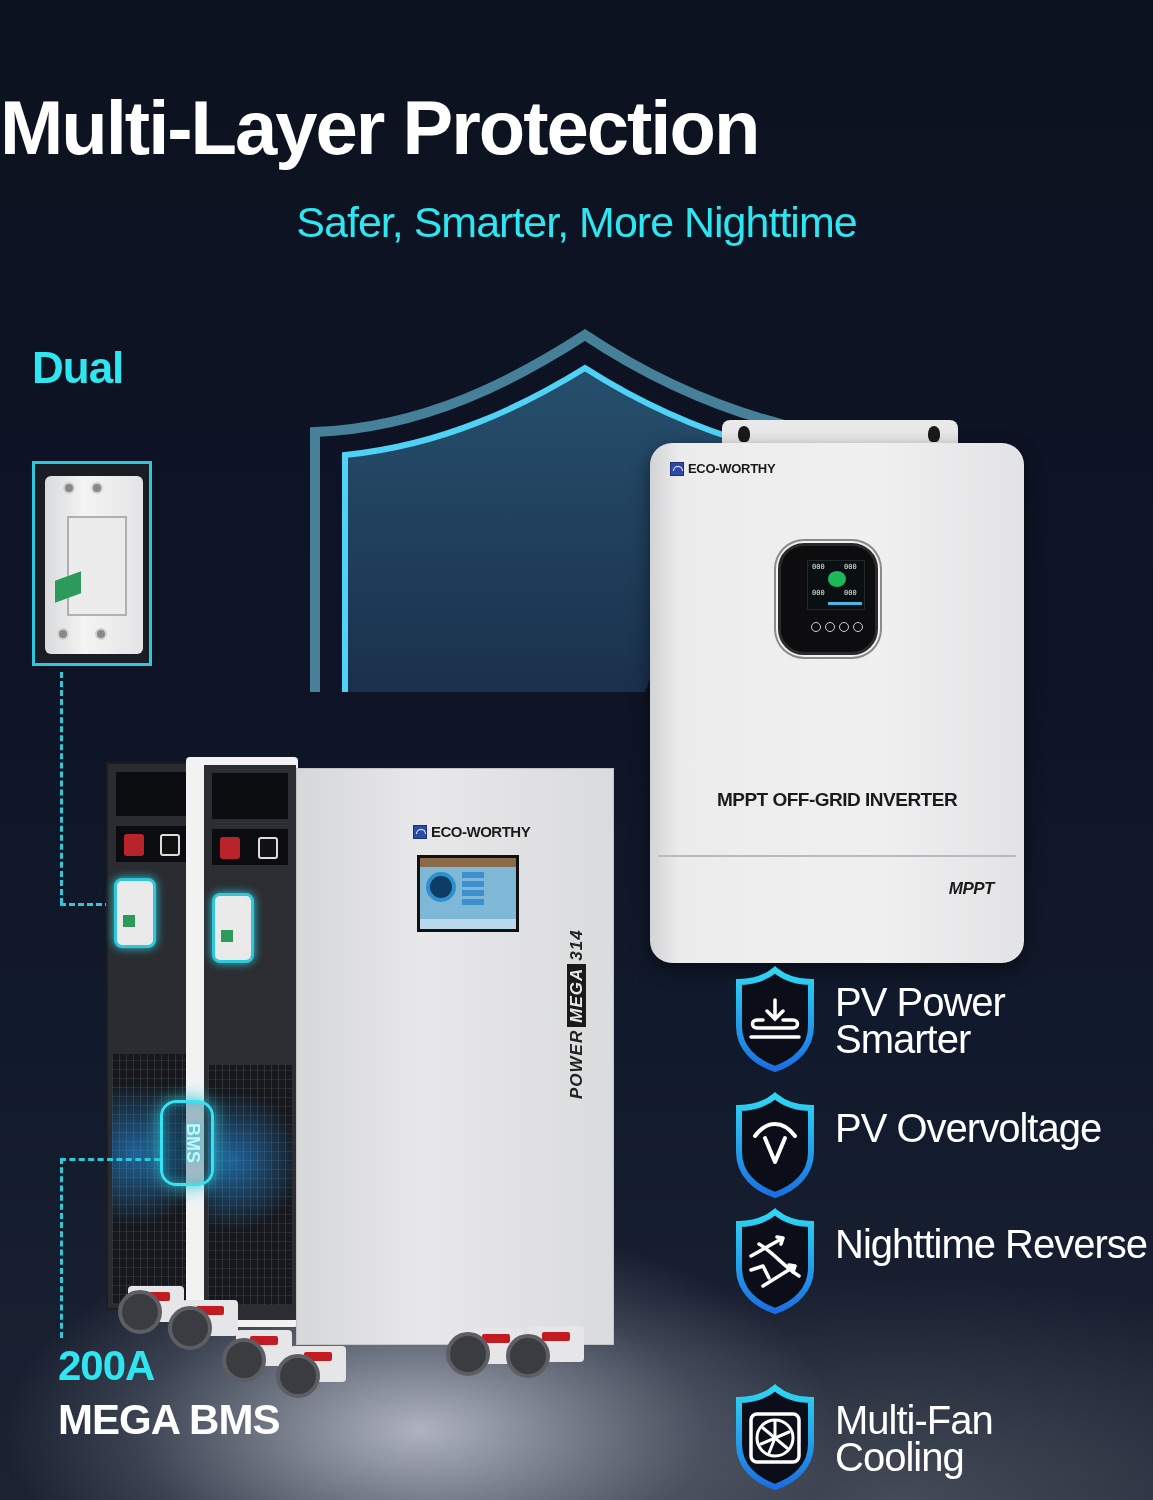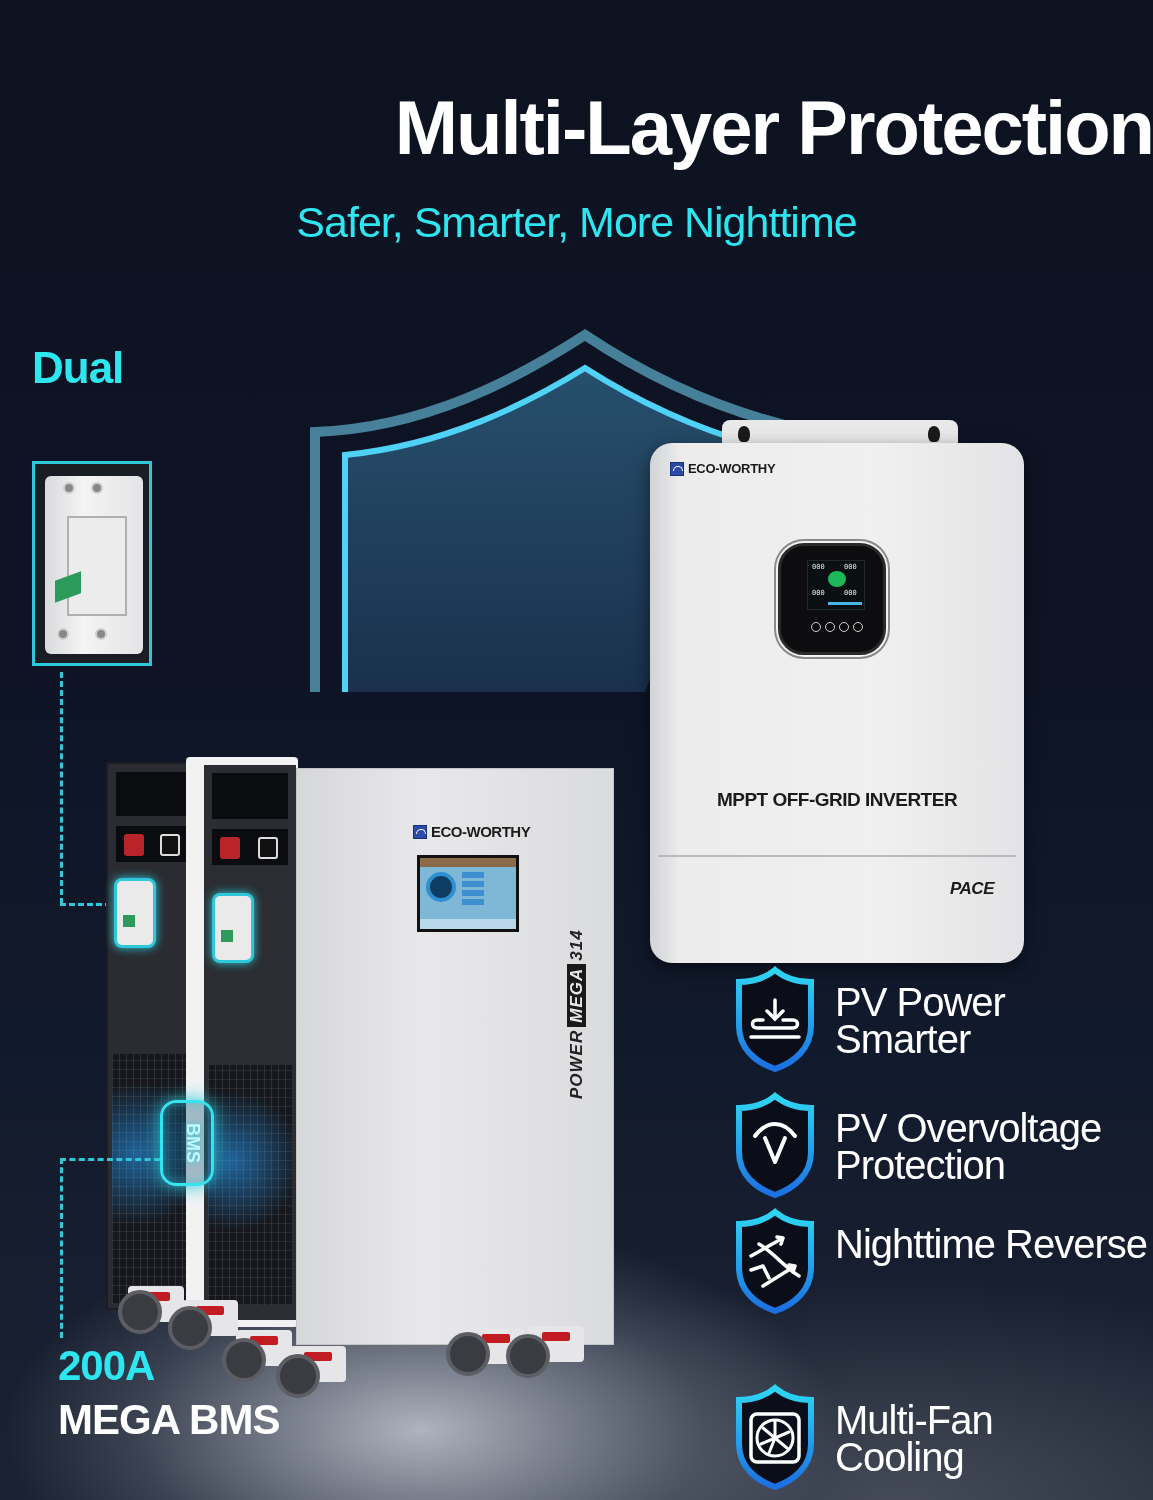--- a/index.html
+++ b/index.html
@@ -9,21 +9,21 @@
     font-family: "Liberation Sans", "DejaVu Sans", sans-serif;
     background:
       radial-gradient(ellipse 520px 260px at 420px 1430px, rgba(200,205,215,0.85), rgba(120,126,140,0.35) 55%, rgba(0,0,0,0) 80%),
       radial-gradient(ellipse 700px 300px at 900px 1500px, rgba(110,115,125,0.5), rgba(0,0,0,0) 75%),
       linear-gradient(180deg, #0d1220 0%, #0e1426 45%, #111a2c 70%, #1b2232 100%);
   }
   .abs { position: absolute; }
 
   
   .title {
-    left: 0; width: 1153px; top: 84px; text-align: right;
+    left: 0; width: 1153px; top: 84px; text-align: left;
     color: #ffffff; font-size: 76px; font-weight: 700; letter-spacing: -2px;
   }
   .subtitle {
     left: 0; width: 1153px; top: 198px; text-align: center;
     color: #2ee6f0; font-size: 43px; font-weight: 400; letter-spacing: -1px;
   }
 
   
   .breaker-label {
     left: 32px; top: 340px; color: #2ee6f0; font-size: 44px; font-weight: 700;
@@ -68,21 +68,21 @@
     left: 650px; top: 443px; width: 374px; height: 520px;
     background: linear-gradient(90deg, #d2d3d5 0%, #ececed 8%, #f0f0f1 60%, #e3e3e5 100%);
     border-radius: 22px;
     box-shadow: 0 6px 18px rgba(0,0,0,0.5);
   }
   .inv-logo { position: absolute; left: 20px; top: 18px; display: flex; align-items: center; gap: 4px; }
   .logo-sq { width: 14px; height: 14px; background: #2c4aa8; border: 1px solid #1a2f7a; position: relative; }
   .logo-sq::after { content: ""; position: absolute; left: 2px; top: 3px; width: 8px; height: 4px; border: 1px solid #fff; border-bottom: none; border-radius: 6px 6px 0 0; }
   .inv-logo-text { font-size: 13px; font-weight: 700; color: #1a1a1a; letter-spacing: -0.3px; }
   .inv-display {
-    position: absolute; left: 128px; top: 100px; width: 108px; height: 112px;
+    position: absolute; left: 128px; top: 100px; width: 100px; height: 112px;
     background: #0d0d0f; border-radius: 26px;
     border: 3px solid #2a2a2a; box-shadow: 0 0 0 2px #f2f2f2, 0 0 0 4px #8a8a8a;
   }
   .lcd {
     position: absolute; left: 26px; top: 14px; width: 58px; height: 50px;
     background: #0a0f12; border: 1px solid #1f2a2a;
   }
   .lcd-circle { position: absolute; left: 20px; top: 10px; width: 18px; height: 16px; border-radius: 50%; background: #1db85a; }
   .lcd-bar { position: absolute; height: 3px; background: #49b6e8; }
   .lcd-seg { position: absolute; font-family: "DejaVu Sans Mono", monospace; font-size: 7px; color: #e8e8e8; }
@@ -222,21 +222,21 @@
       <span class="lcd-seg" style="left:36px;top:28px">000</span>
       <div class="lcd-bar" style="left:20px;top:41px;width:34px"></div>
     </div>
     <div class="inv-btn" style="left:30px"></div>
     <div class="inv-btn" style="left:44px"></div>
     <div class="inv-btn" style="left:58px"></div>
     <div class="inv-btn" style="left:72px"></div>
   </div>
   <div class="inv-name">MPPT OFF-GRID INVERTER</div>
   <div class="inv-divider"></div>
-  <div class="inv-mppt">PACE</div>
+  <div class="inv-mppt">MPPT</div>
 </div>
 
 <div class="abs batt-back">
   <div class="slot" style="left:8px;top:8px;width:72px;height:44px"></div>
   <div class="slot" style="left:8px;top:62px;width:72px;height:36px"></div>
   <div class="terminal" style="left:16px;top:70px;background:#b8242a"></div>
   <div class="terminal" style="left:52px;top:70px;background:#111;border:2px solid #ddd"></div>
   <div class="bk" style="left:6px;top:114px"></div>
   <div class="pcb" style="left:4px;top:290px;width:80px;height:250px"></div>
 </div>
@@ -333,21 +333,20 @@
 <div class="feature" style="top:1092px">
   <svg class="shield-icon" width="84" height="106" viewBox="0 0 84 106">
     <path d="M42 4 C30 14 16 16 6 16 L6 60 C6 82 22 96 42 103 C62 96 78 82 78 60 L78 16 C68 16 54 14 42 4 Z" fill="#0b0e18" stroke="url(#shgrad)" stroke-width="6"></path>
     <g stroke="#fff" stroke-width="4" fill="none" stroke-linecap="round" stroke-linejoin="round">
       <path d="M22 44 C34 28 50 28 62 44"></path>
       <path d="M32 46 L42 70 L52 46"></path>
     </g>
   </svg>
   <div class="ftext">
     <div>PV Overvoltage</div>
-    <div>Protection</div>
   </div>
 </div>
 
 <div class="feature" style="top:1208px">
   <svg class="shield-icon" width="84" height="106" viewBox="0 0 84 106">
     <path d="M42 4 C30 14 16 16 6 16 L6 60 C6 82 22 96 42 103 C62 96 78 82 78 60 L78 16 C68 16 54 14 42 4 Z" fill="#0b0e18" stroke="url(#shgrad)" stroke-width="6"></path>
     <g stroke="#fff" stroke-width="3.5" fill="none" stroke-linecap="round" stroke-linejoin="round">
       <path d="M26 36 C40 44 50 58 66 68"></path>
       <path d="M18 48 L50 30 M44 29 L50 30 L48 36"></path>
       <path d="M30 78 L62 58 M56 57 L62 58 L60 64"></path>

